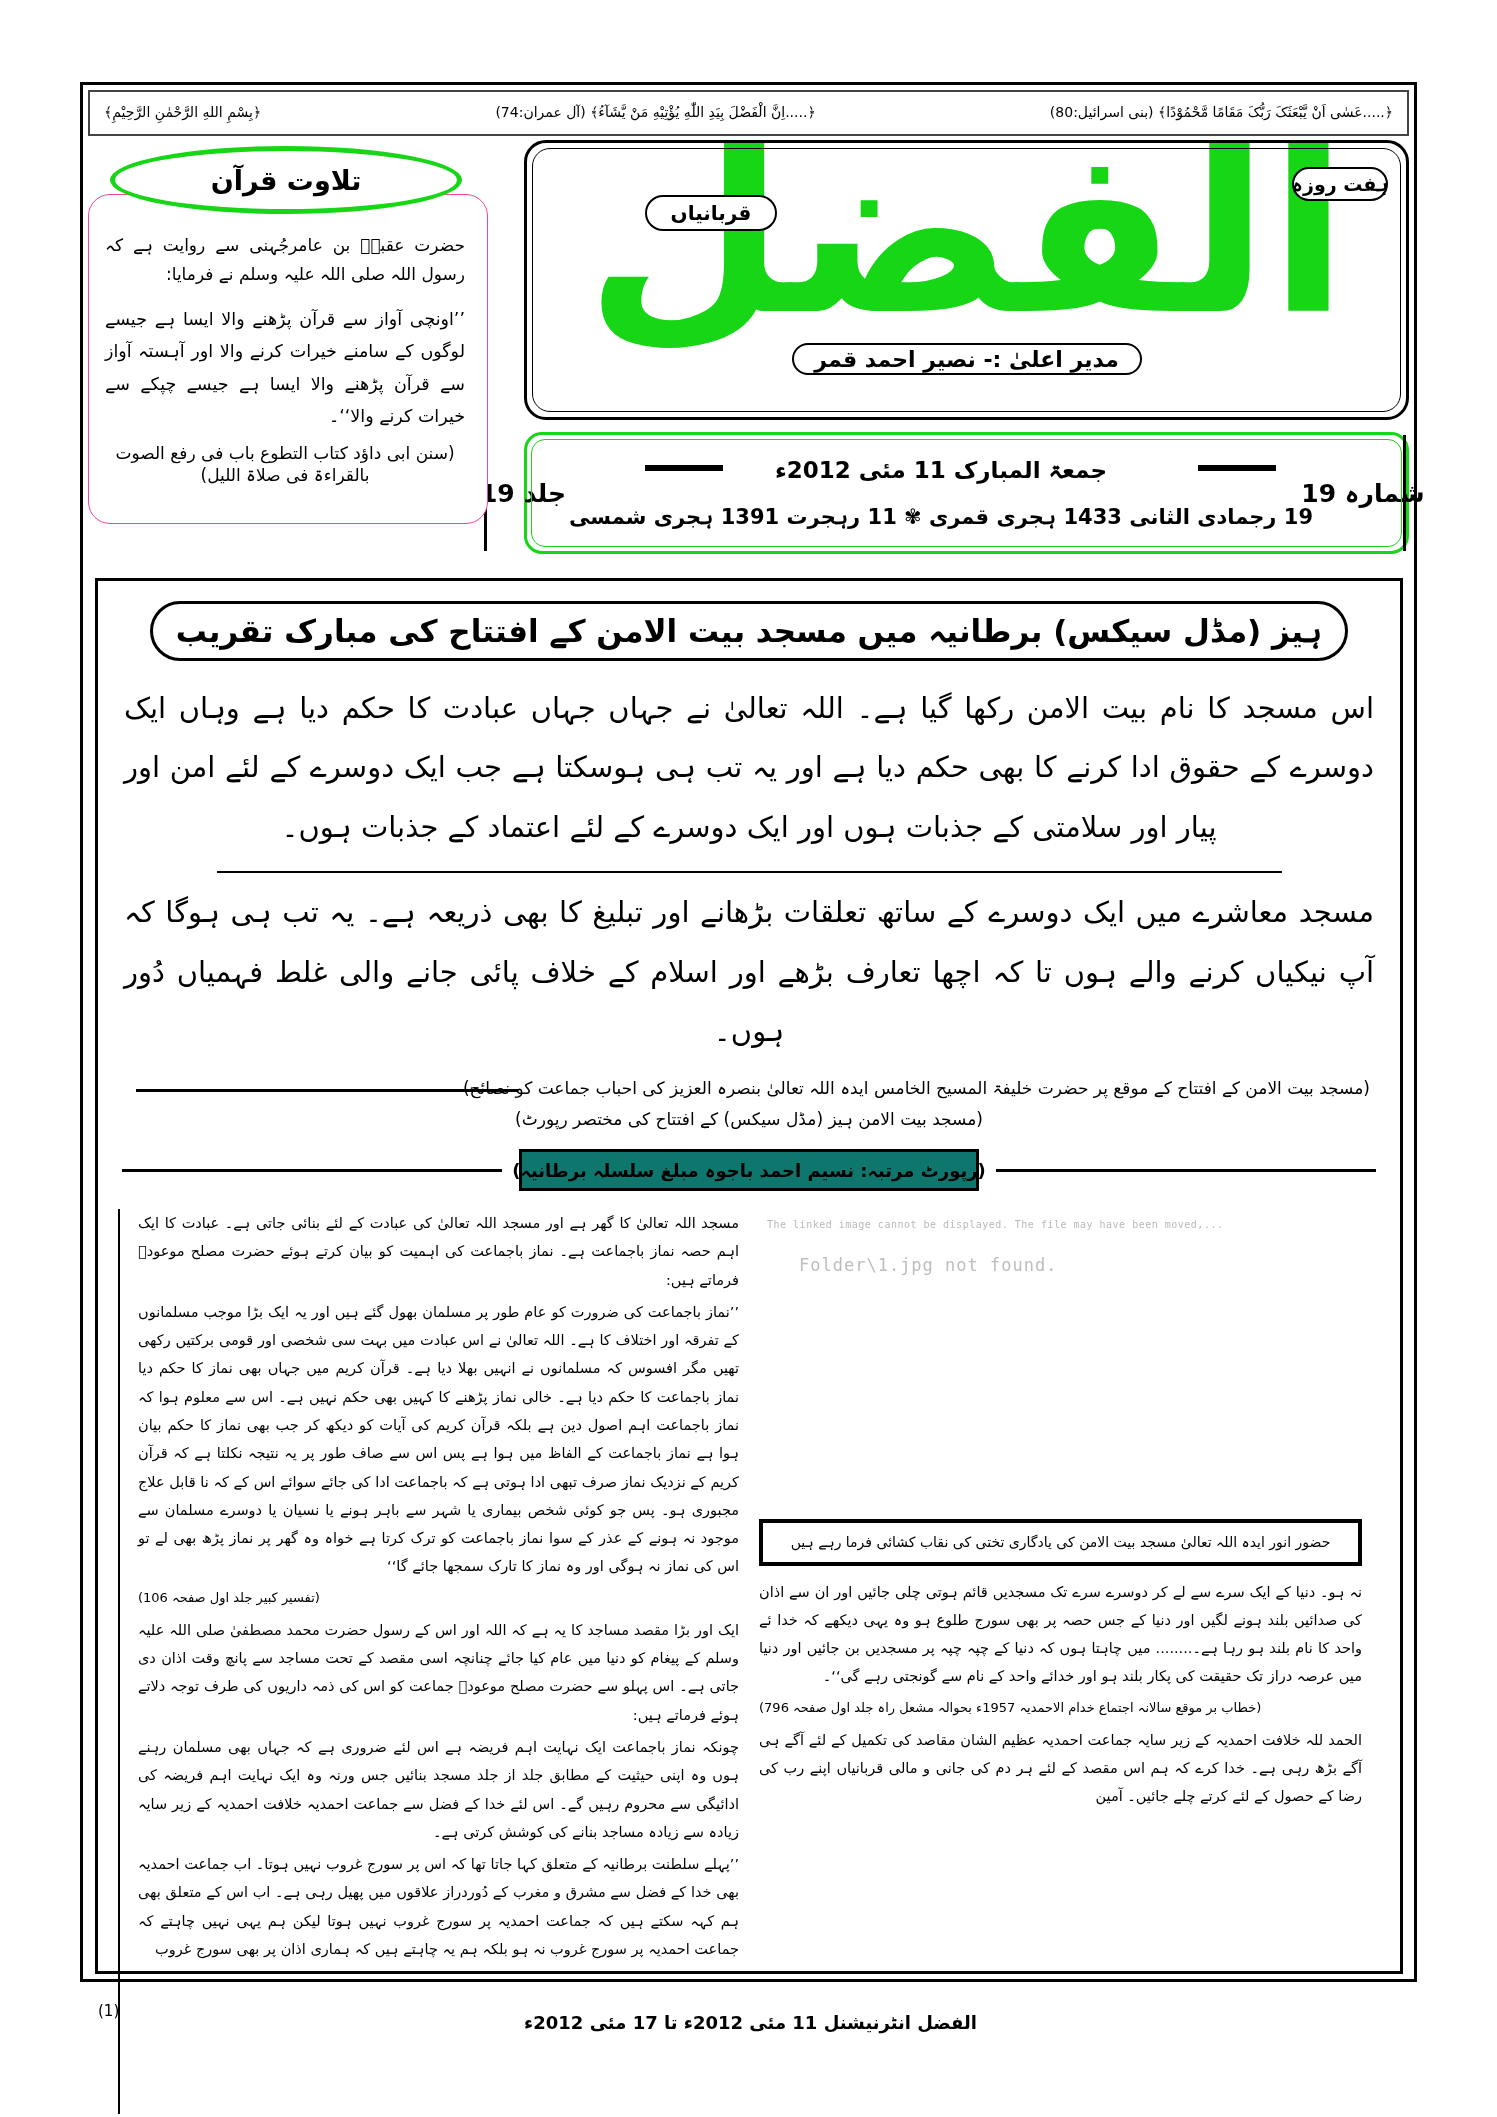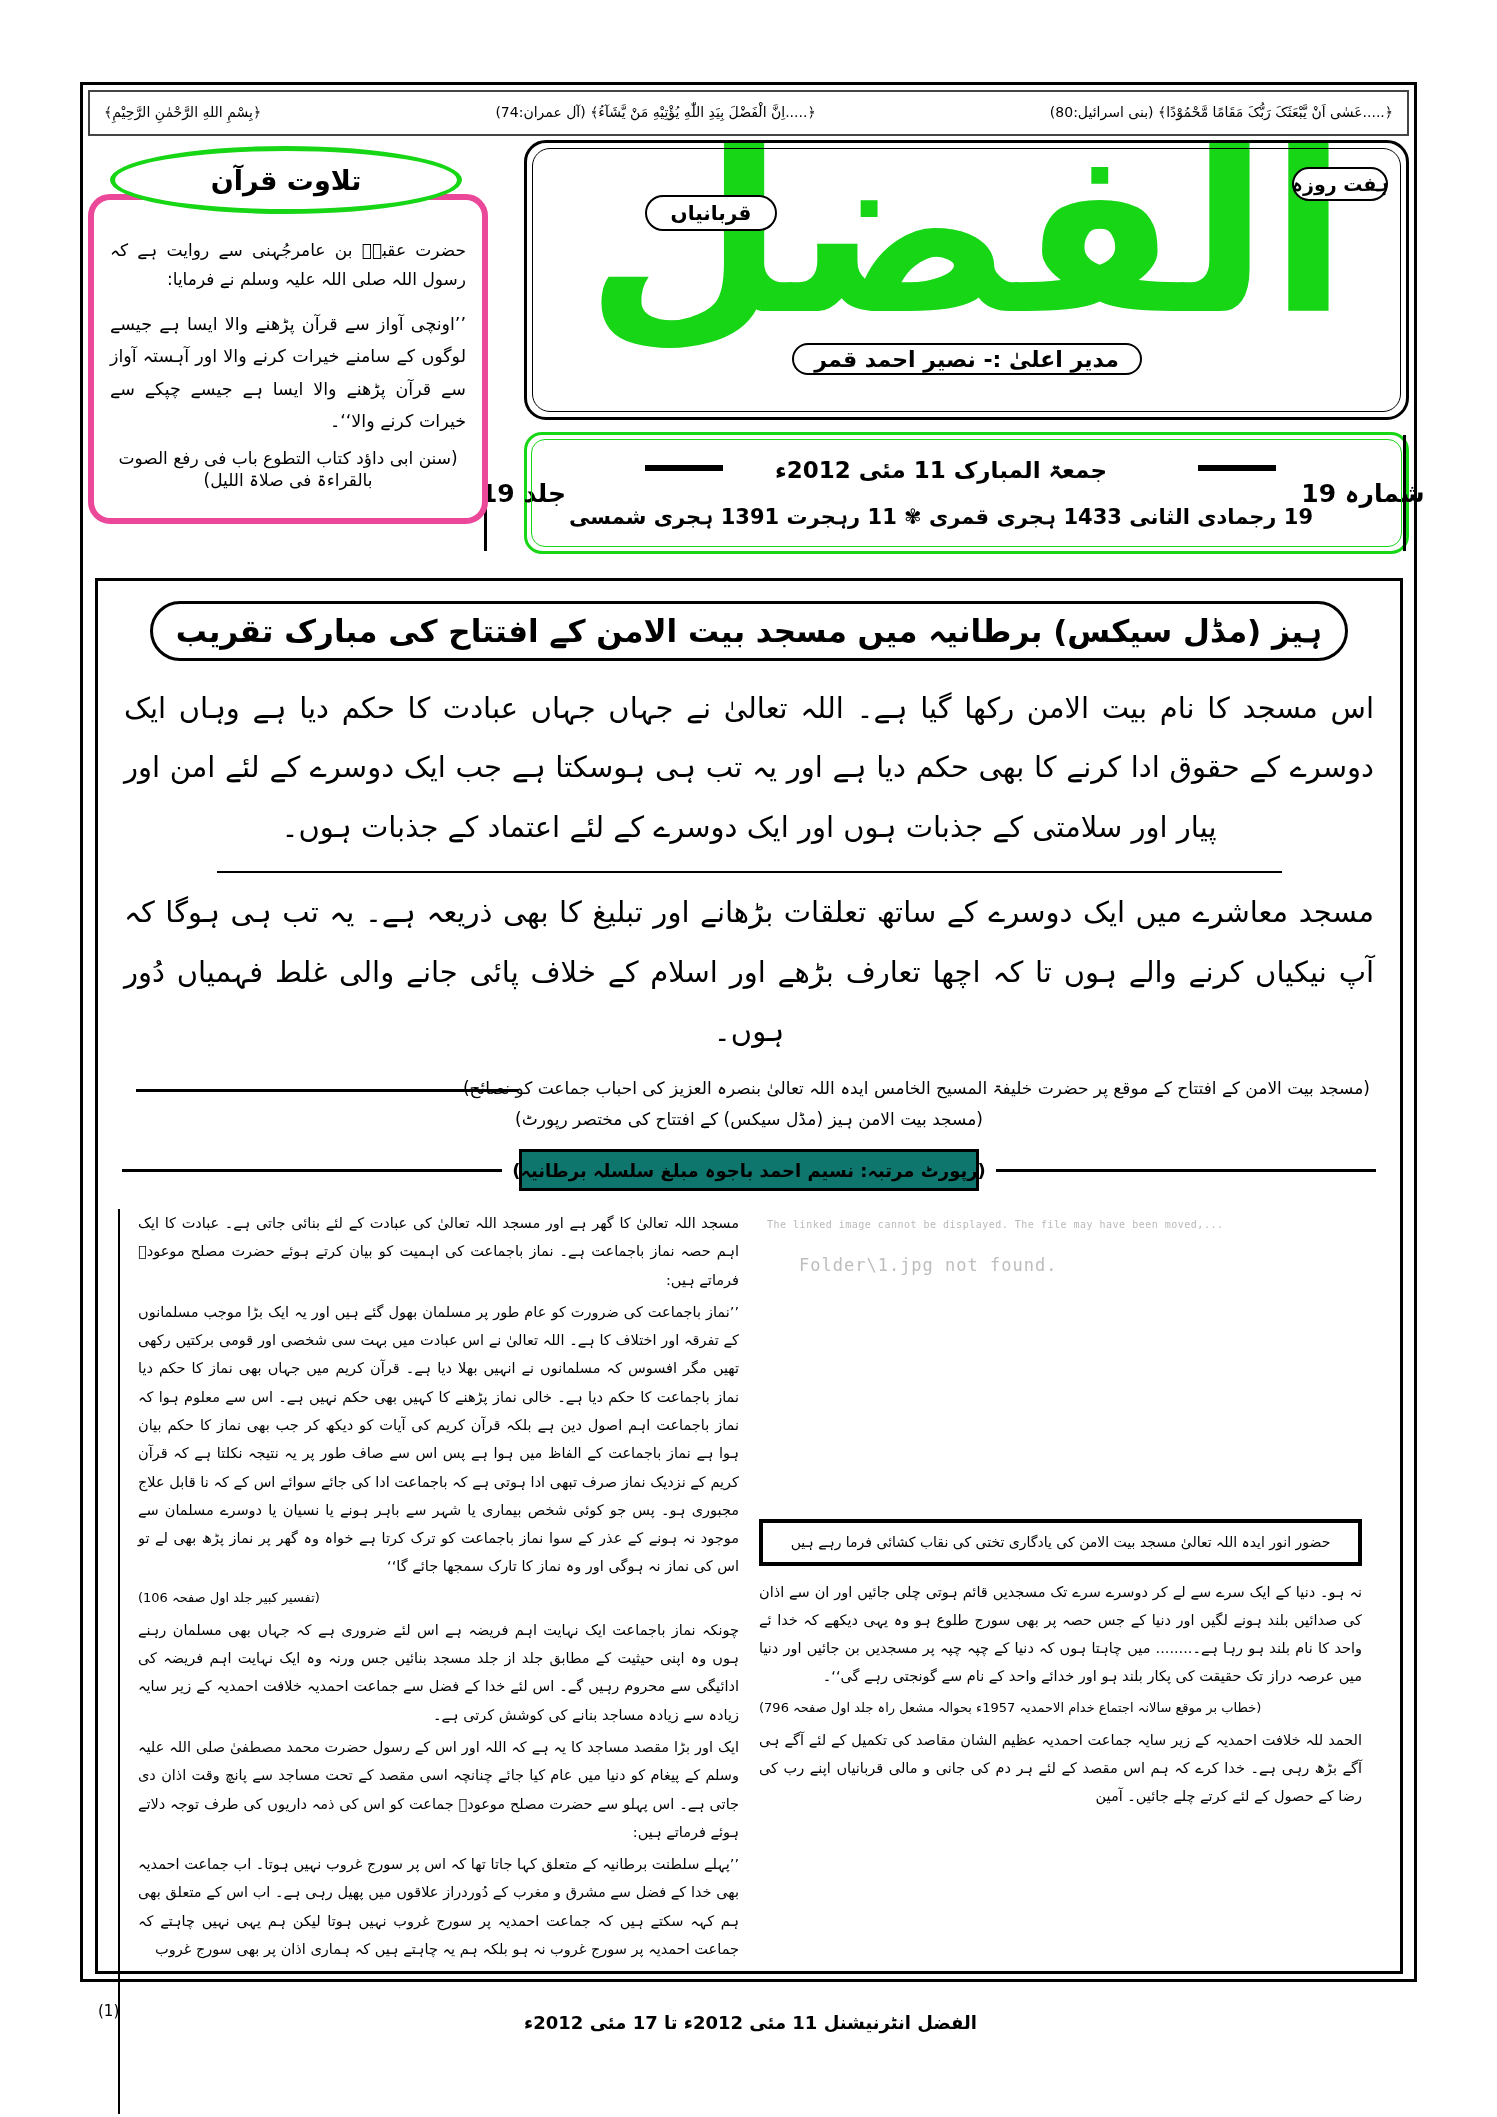--- a/index.html
+++ b/index.html
@@ -197,24 +197,24 @@
     background:#fff;
     display:flex;align-items:center;justify-content:center;
     font-size:27px;font-weight:bold;
     z-index:3;
   }
   .quran-body{
     position:absolute;
     left:0;top:48px;
     width:400px;height:330px;
     box-sizing:border-box;
-    border:6px solid #ec4899;
+    border:1px solid #ec4899;
     border-radius:22px;
     background:#fff;
-    padding:36px 16px 10px 16px;
+    padding:36px 22px 10px 16px;
     z-index:2;
   }
   .hadith-narr{
     font-size:17px;line-height:1.7;text-align:justify;
     margin:0 0 14px 0;
   }
   .hadith-text{
     font-size:17.5px;line-height:1.85;text-align:justify;
     margin:0 0 10px 0;
   }
@@ -464,22 +464,22 @@
         <div class="caption-box">حضور انور ایدہ اللہ تعالیٰ مسجد بیت الامن کی یادگاری تختی کی نقاب کشائی فرما رہے ہیں</div>
         <p class="p">نہ ہو۔ دنیا کے ایک سرے سے لے کر دوسرے سرے تک مسجدیں قائم ہوتی چلی جائیں اور ان سے اذان کی صدائیں بلند ہونے لگیں اور دنیا کے جس حصہ پر بھی سورج طلوع ہو وہ یہی دیکھے کہ خدا ئے واحد کا نام بلند ہو رہا ہے۔........ میں چاہتا ہوں کہ دنیا کے چپہ چپہ پر مسجدیں بن جائیں اور دنیا میں عرصہ دراز تک حقیقت کی پکار بلند ہو اور خدائے واحد کے نام سے گونجتی رہے گی‘‘۔</p>
         <p class="p ref">(خطاب بر موقع سالانہ اجتماع خدام الاحمدیہ 1957ء بحوالہ مشعل راہ جلد اول صفحہ 796)</p>
         <p class="p">الحمد للہ خلافت احمدیہ کے زیر سایہ جماعت احمدیہ عظیم الشان مقاصد کی تکمیل کے لئے آگے ہی آگے بڑھ رہی ہے۔ خدا کرے کہ ہم اس مقصد کے لئے ہر دم کی جانی و مالی قربانیاں اپنے رب کی رضا کے حصول کے لئے کرتے چلے جائیں۔ آمین</p>
       </div>
 
       <div class="col col-right">
         <p class="p">مسجد اللہ تعالیٰ کا گھر ہے اور مسجد اللہ تعالیٰ کی عبادت کے لئے بنائی جاتی ہے۔ عبادت کا ایک اہم حصہ نماز باجماعت ہے۔ نماز باجماعت کی اہمیت کو بیان کرتے ہوئے حضرت مصلح موعودؓ فرماتے ہیں:</p>
         <p class="p quote">’’نماز باجماعت کی ضرورت کو عام طور پر مسلمان بھول گئے ہیں اور یہ ایک بڑا موجب مسلمانوں کے تفرقہ اور اختلاف کا ہے۔ اللہ تعالیٰ نے اس عبادت میں بہت سی شخصی اور قومی برکتیں رکھی تھیں مگر افسوس کہ مسلمانوں نے انہیں بھلا دیا ہے۔ قرآن کریم میں جہاں بھی نماز کا حکم دیا نماز باجماعت کا حکم دیا ہے۔ خالی نماز پڑھنے کا کہیں بھی حکم نہیں ہے۔ اس سے معلوم ہوا کہ نماز باجماعت اہم اصول دین ہے بلکہ قرآن کریم کی آیات کو دیکھ کر جب بھی نماز کا حکم بیان ہوا ہے نماز باجماعت کے الفاظ میں ہوا ہے پس اس سے صاف طور پر یہ نتیجہ نکلتا ہے کہ قرآن کریم کے نزدیک نماز صرف تبھی ادا ہوتی ہے کہ باجماعت ادا کی جائے سوائے اس کے کہ نا قابل علاج مجبوری ہو۔ پس جو کوئی شخص بیماری یا شہر سے باہر ہونے یا نسیان یا دوسرے مسلمان سے موجود نہ ہونے کے عذر کے سوا نماز باجماعت کو ترک کرتا ہے خواہ وہ گھر پر نماز پڑھ بھی لے تو اس کی نماز نہ ہوگی اور وہ نماز کا تارک سمجھا جائے گا‘‘</p>
         <p class="p ref">(تفسیر کبیر جلد اول صفحہ 106)</p>
+        <p class="p">ایک اور بڑا مقصد مساجد کا یہ ہے کہ اللہ اور اس کے رسول حضرت محمد مصطفیٰ صلی اللہ علیہ وسلم کے پیغام کو دنیا میں عام کیا جائے چنانچہ اسی مقصد کے تحت مساجد سے پانچ وقت اذان دی جاتی ہے۔ اس پہلو سے حضرت مصلح موعودؓ جماعت کو اس کی ذمہ داریوں کی طرف توجہ دلاتے ہوئے فرماتے ہیں:</p>
         <p class="p">چونکہ نماز باجماعت ایک نہایت اہم فریضہ ہے اس لئے ضروری ہے کہ جہاں بھی مسلمان رہنے ہوں وہ اپنی حیثیت کے مطابق جلد از جلد مسجد بنائیں جس ورنہ وہ ایک نہایت اہم فریضہ کی ادائیگی سے محروم رہیں گے۔ اس لئے خدا کے فضل سے جماعت احمدیہ خلافت احمدیہ کے زیر سایہ زیادہ سے زیادہ مساجد بنانے کی کوشش کرتی ہے۔</p>
-        <p class="p">ایک اور بڑا مقصد مساجد کا یہ ہے کہ اللہ اور اس کے رسول حضرت محمد مصطفیٰ صلی اللہ علیہ وسلم کے پیغام کو دنیا میں عام کیا جائے چنانچہ اسی مقصد کے تحت مساجد سے پانچ وقت اذان دی جاتی ہے۔ اس پہلو سے حضرت مصلح موعودؓ جماعت کو اس کی ذمہ داریوں کی طرف توجہ دلاتے ہوئے فرماتے ہیں:</p>
         <p class="p quote">’’پہلے سلطنت برطانیہ کے متعلق کہا جاتا تھا کہ اس پر سورج غروب نہیں ہوتا۔ اب جماعت احمدیہ بھی خدا کے فضل سے مشرق و مغرب کے دُوردراز علاقوں میں پھیل رہی ہے۔ اب اس کے متعلق بھی ہم کہہ سکتے ہیں کہ جماعت احمدیہ پر سورج غروب نہیں ہوتا لیکن ہم یہی نہیں چاہتے کہ جماعت احمدیہ پر سورج غروب نہ ہو بلکہ ہم یہ چاہتے ہیں کہ ہماری اذان پر بھی سورج غروب</p>
       </div>
 
     </div>
   </div>
 
   <div class="footer">
     <span class="footer-page">(1)</span>
     <span class="footer-center">الفضل انٹرنیشنل 11 مئی 2012ء تا 17 مئی 2012ء</span>
   </div>

